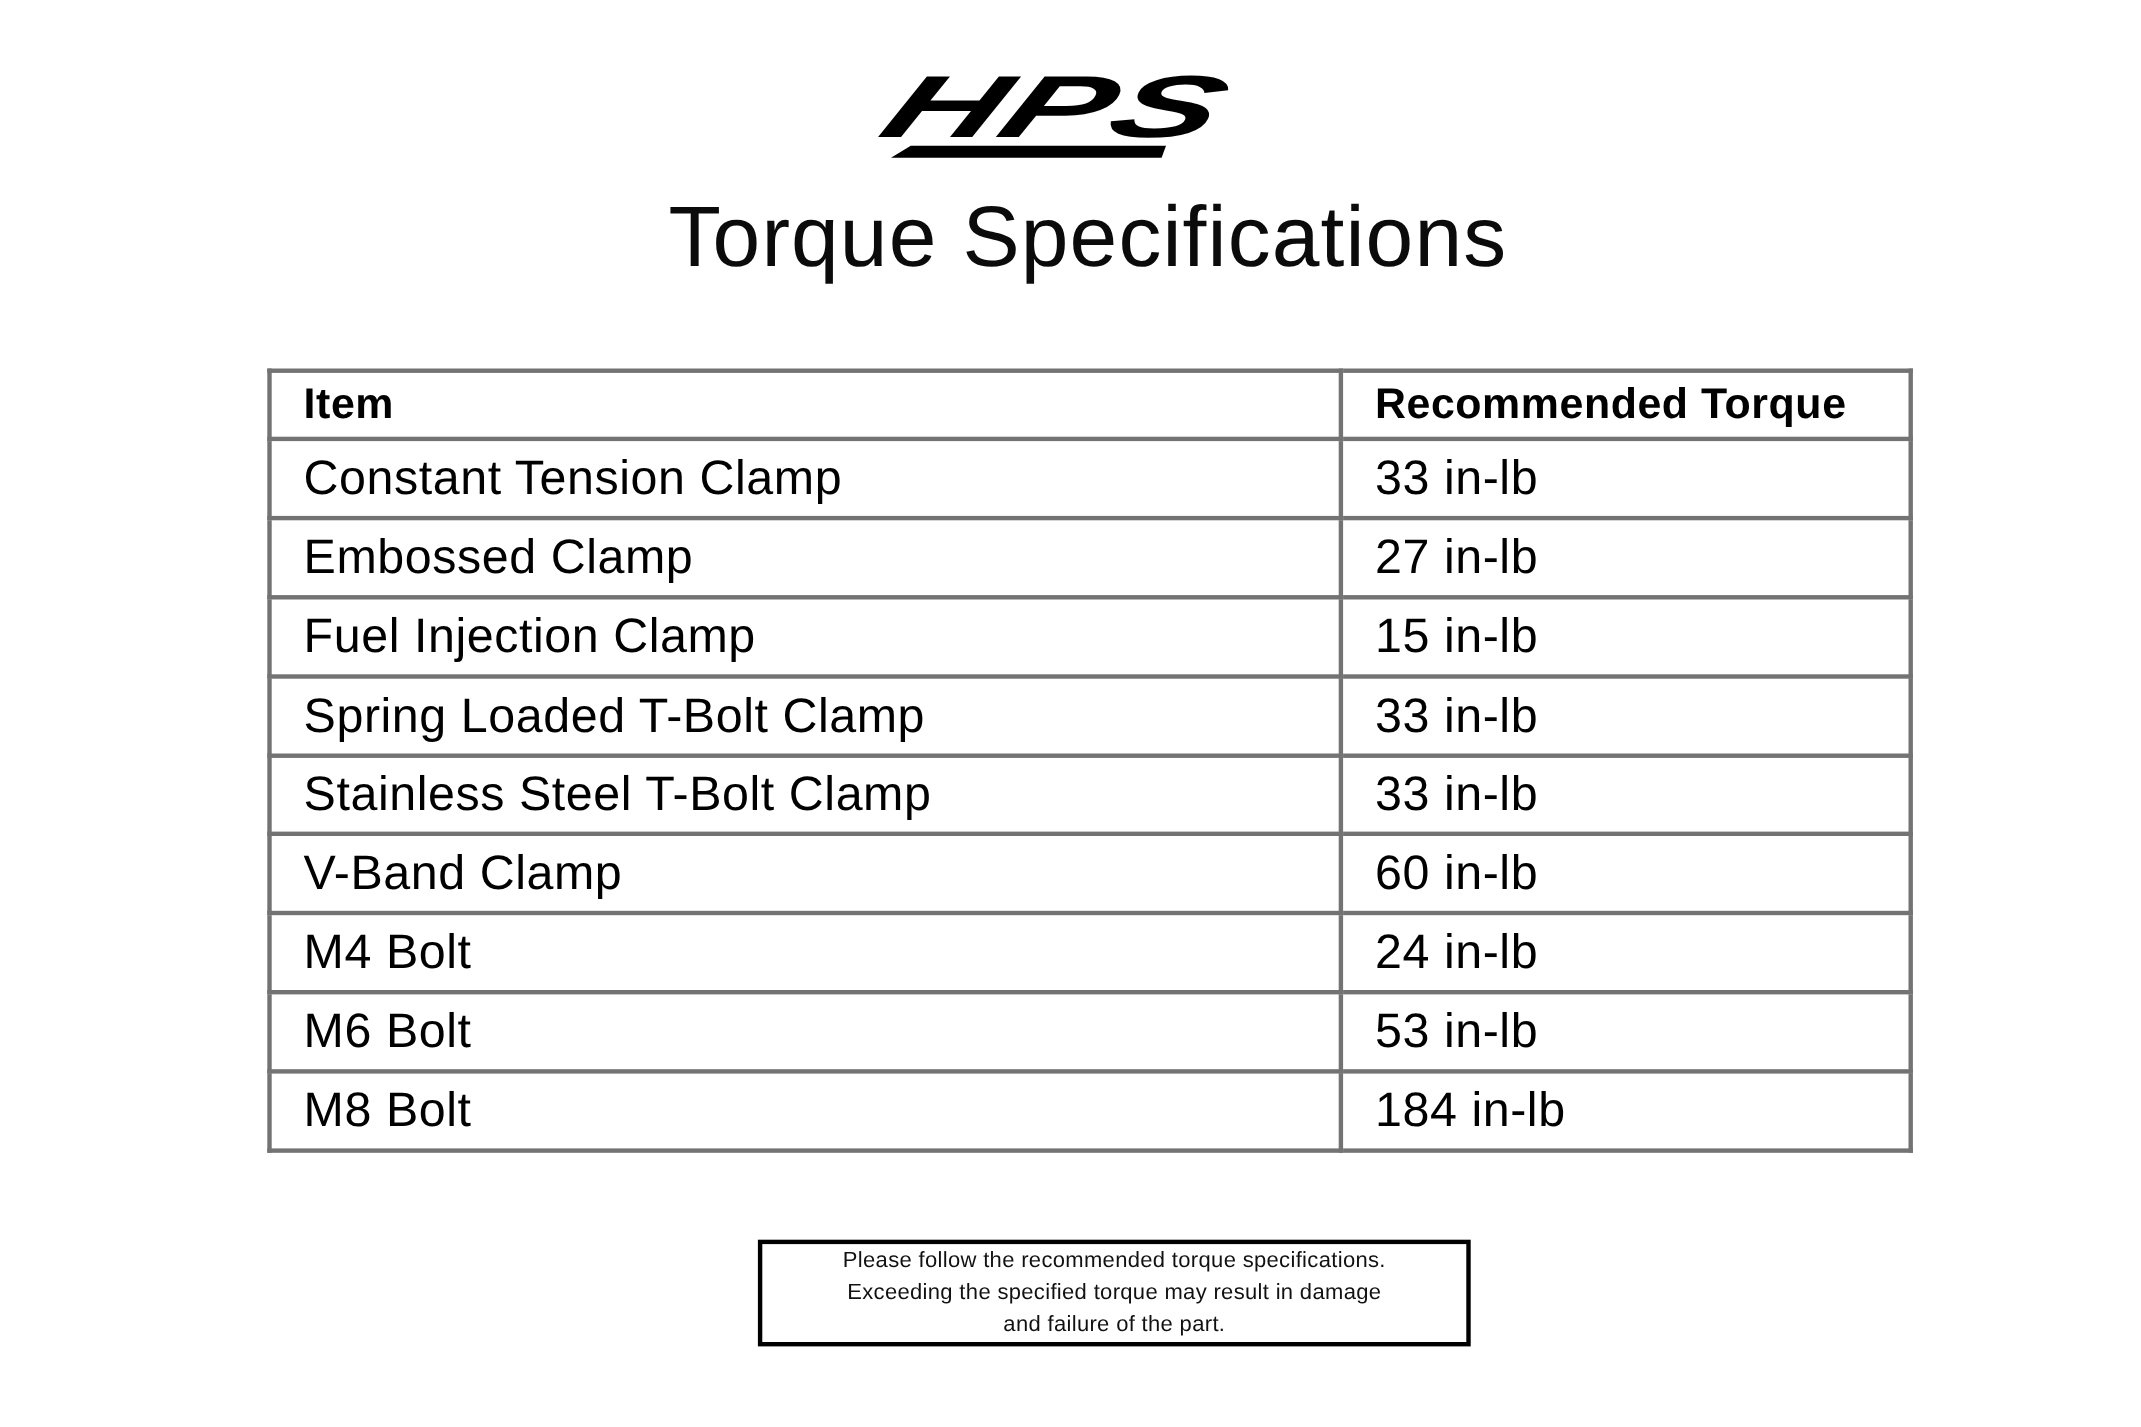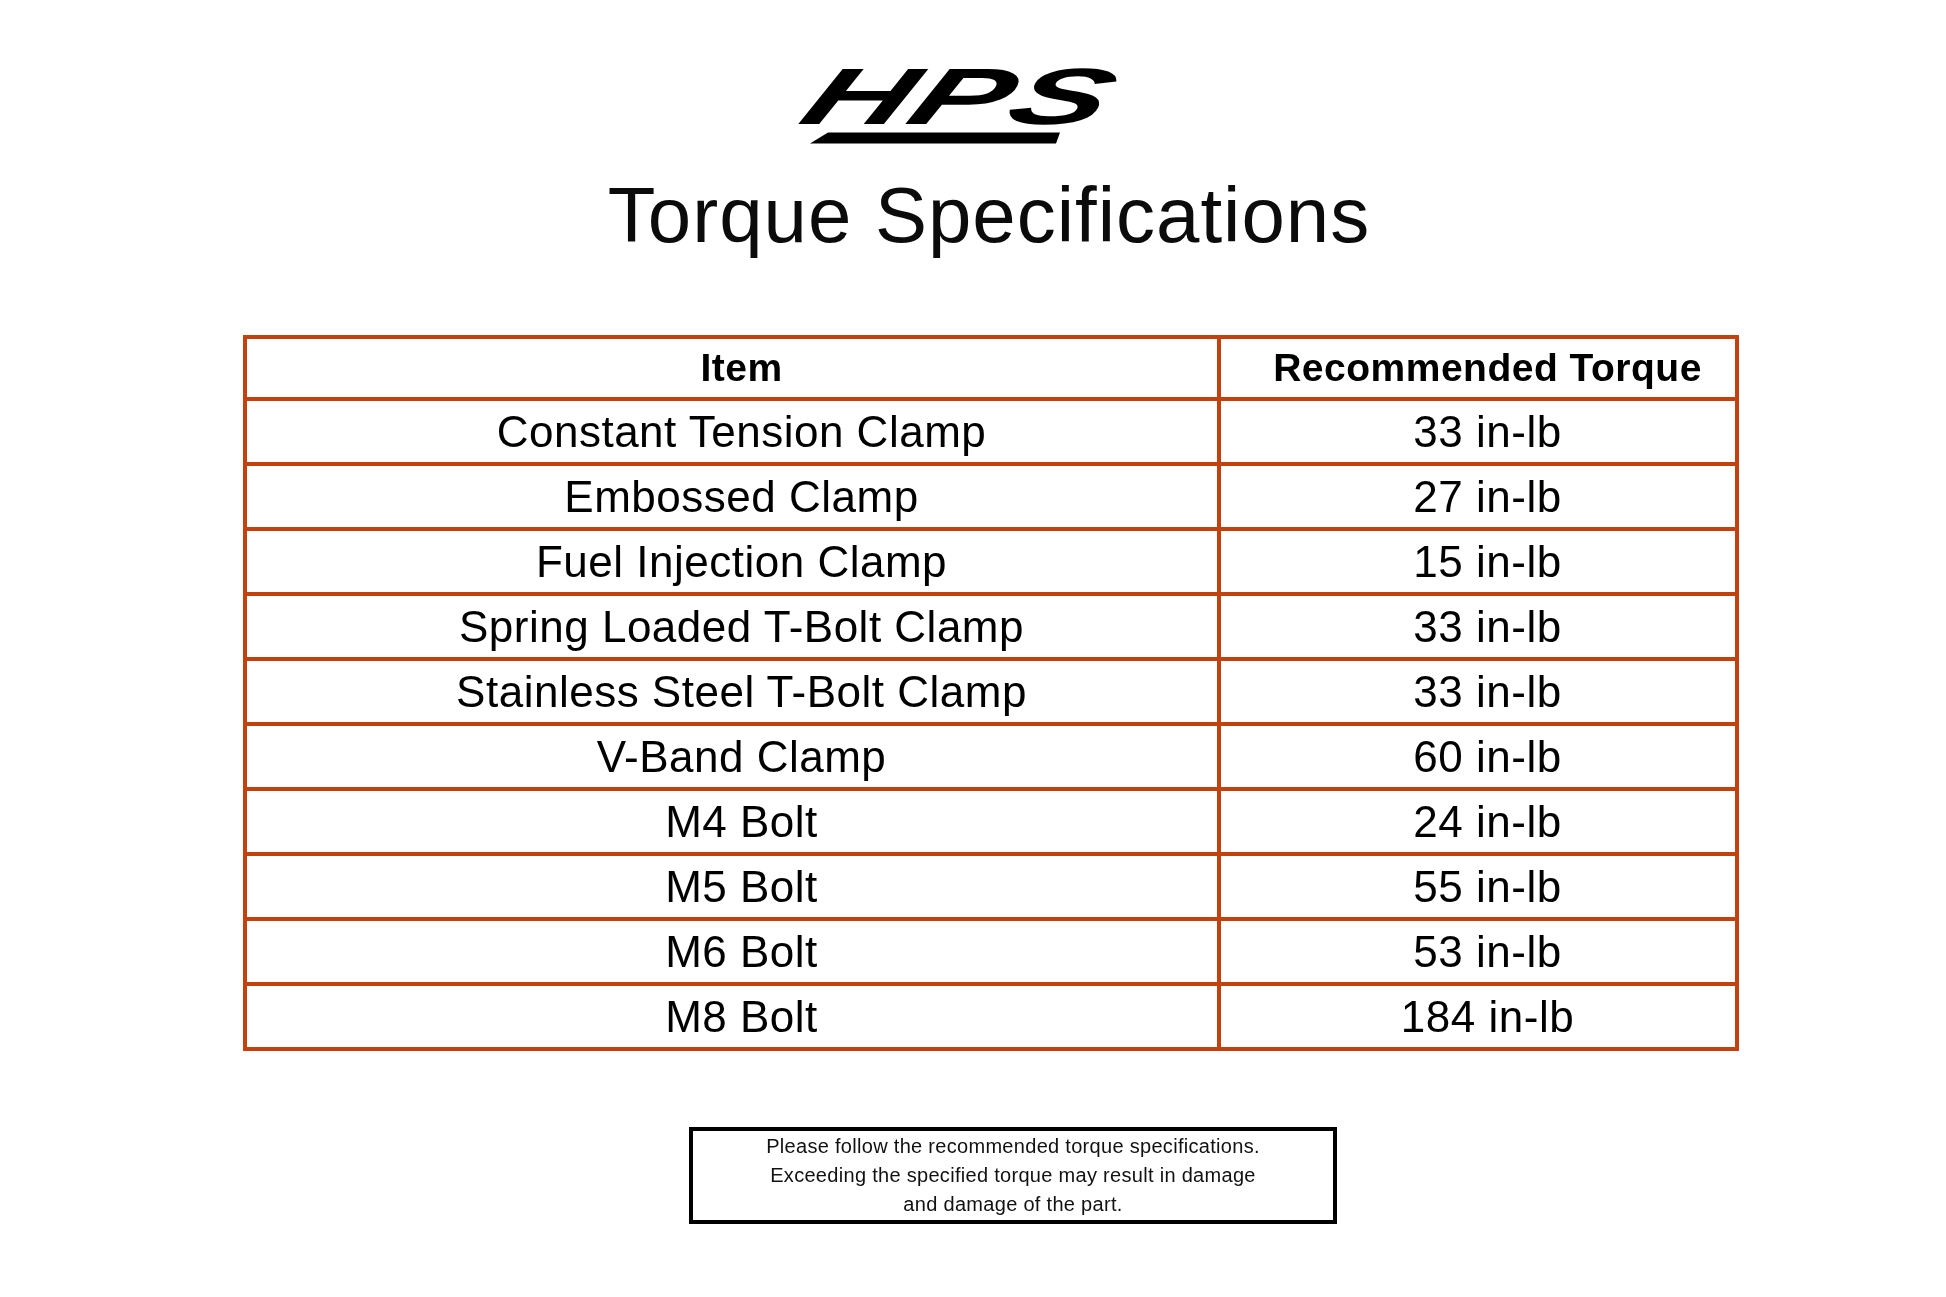--- a/index.html
+++ b/index.html
@@ -38,22 +38,22 @@
   .spec-table{
     position:absolute;
     left:243px;top:335px;
     width:1492px;height:713px;
     border-collapse:collapse;
     table-layout:fixed;
   }
   .spec-table col.c-item{width:974px;}
   .spec-table col.c-torque{width:518px;}
   .spec-table th,.spec-table td{
-    border:4px solid #c2410c;
-    text-align:center;
+    border:4px solid #737373;
+    text-align:left;
     vertical-align:middle;
     padding:0 10px 0 29px;
     white-space:nowrap;
     overflow:hidden;
   }
   .spec-table thead tr{height:62px;}
   .spec-table tbody tr{height:65px;}
   .spec-table th{
     font-size:39px;
     font-weight:700;
@@ -139,33 +139,29 @@
         </tr>
         <tr>
           <td>V-Band Clamp</td>
           <td>60 in-lb</td>
         </tr>
         <tr>
           <td>M4 Bolt</td>
           <td>24 in-lb</td>
         </tr>
         <tr>
-          <td>M5 Bolt</td>
-          <td>55 in-lb</td>
-        </tr>
-        <tr>
           <td>M6 Bolt</td>
           <td>53 in-lb</td>
         </tr>
         <tr>
           <td>M8 Bolt</td>
           <td>184 in-lb</td>
         </tr>
       </tbody>
   </table>
 
   <div class="note-box">
     <div class="note-line">Please follow the recommended torque specifications.</div>
     <div class="note-line">Exceeding the specified torque may result in damage</div>
-    <div class="note-line">and damage of the part.</div>
+    <div class="note-line">and failure of the part.</div>
   </div>
 
 </div>
 
 </body></html>

